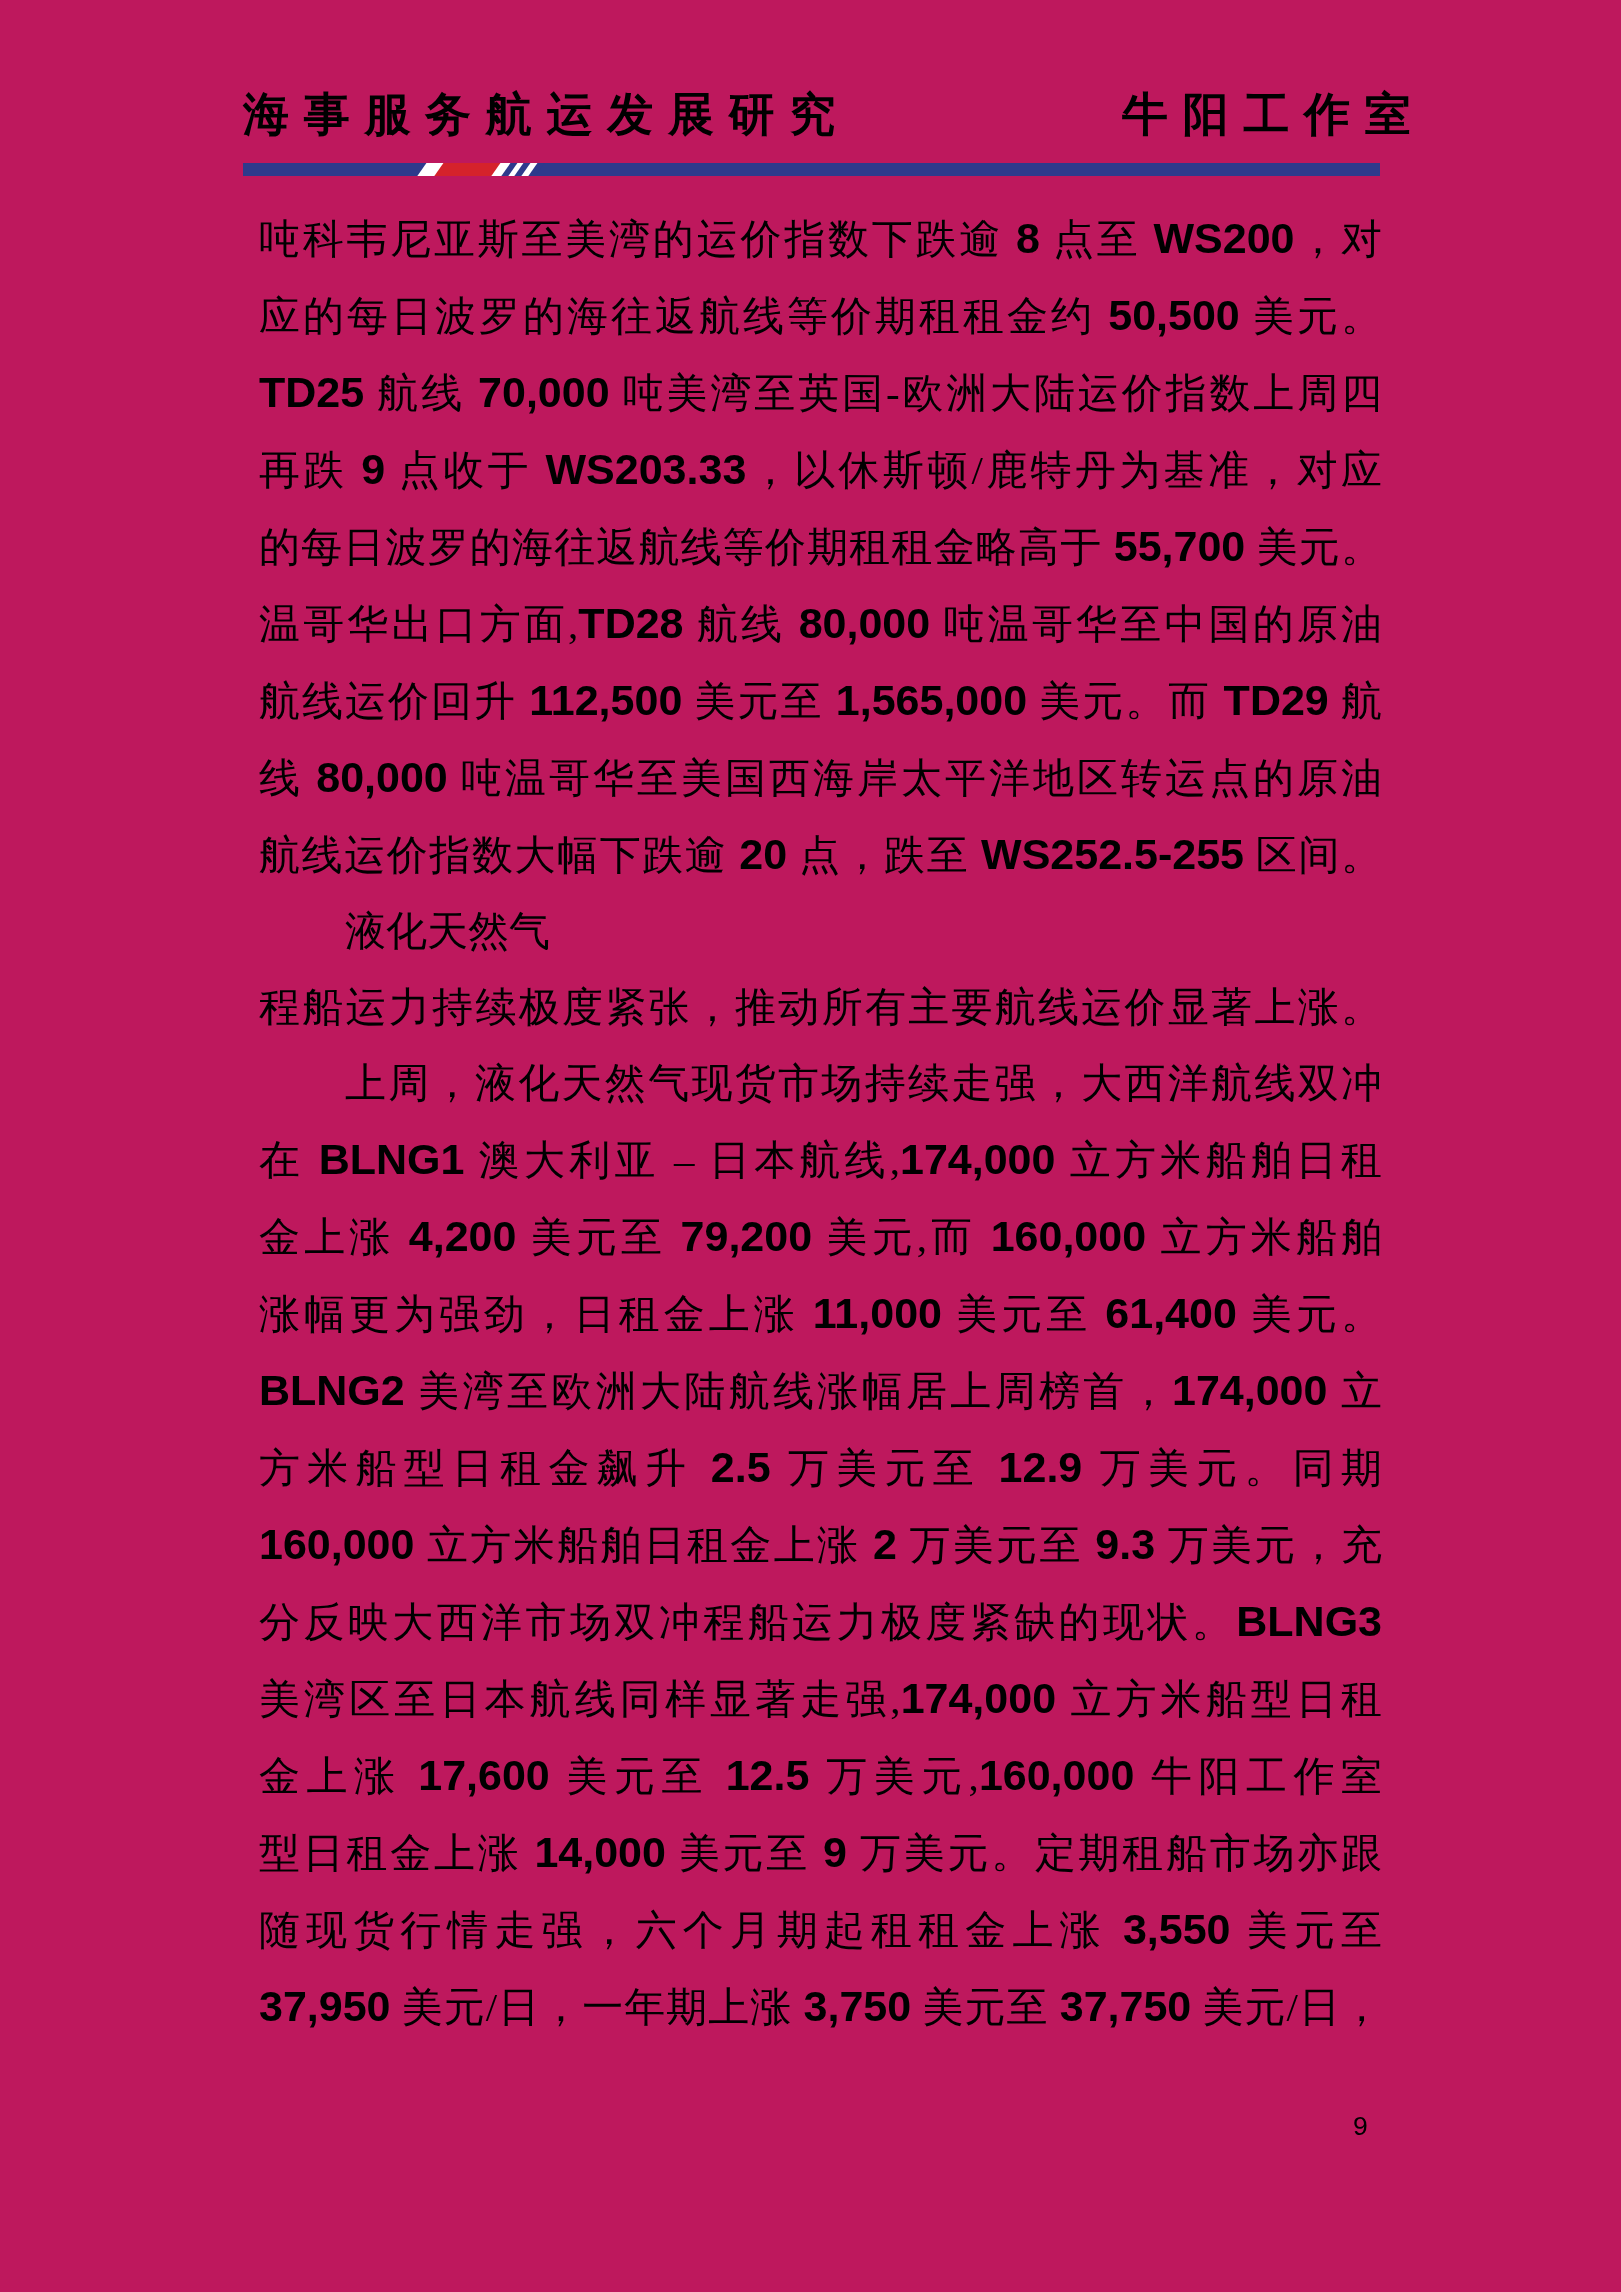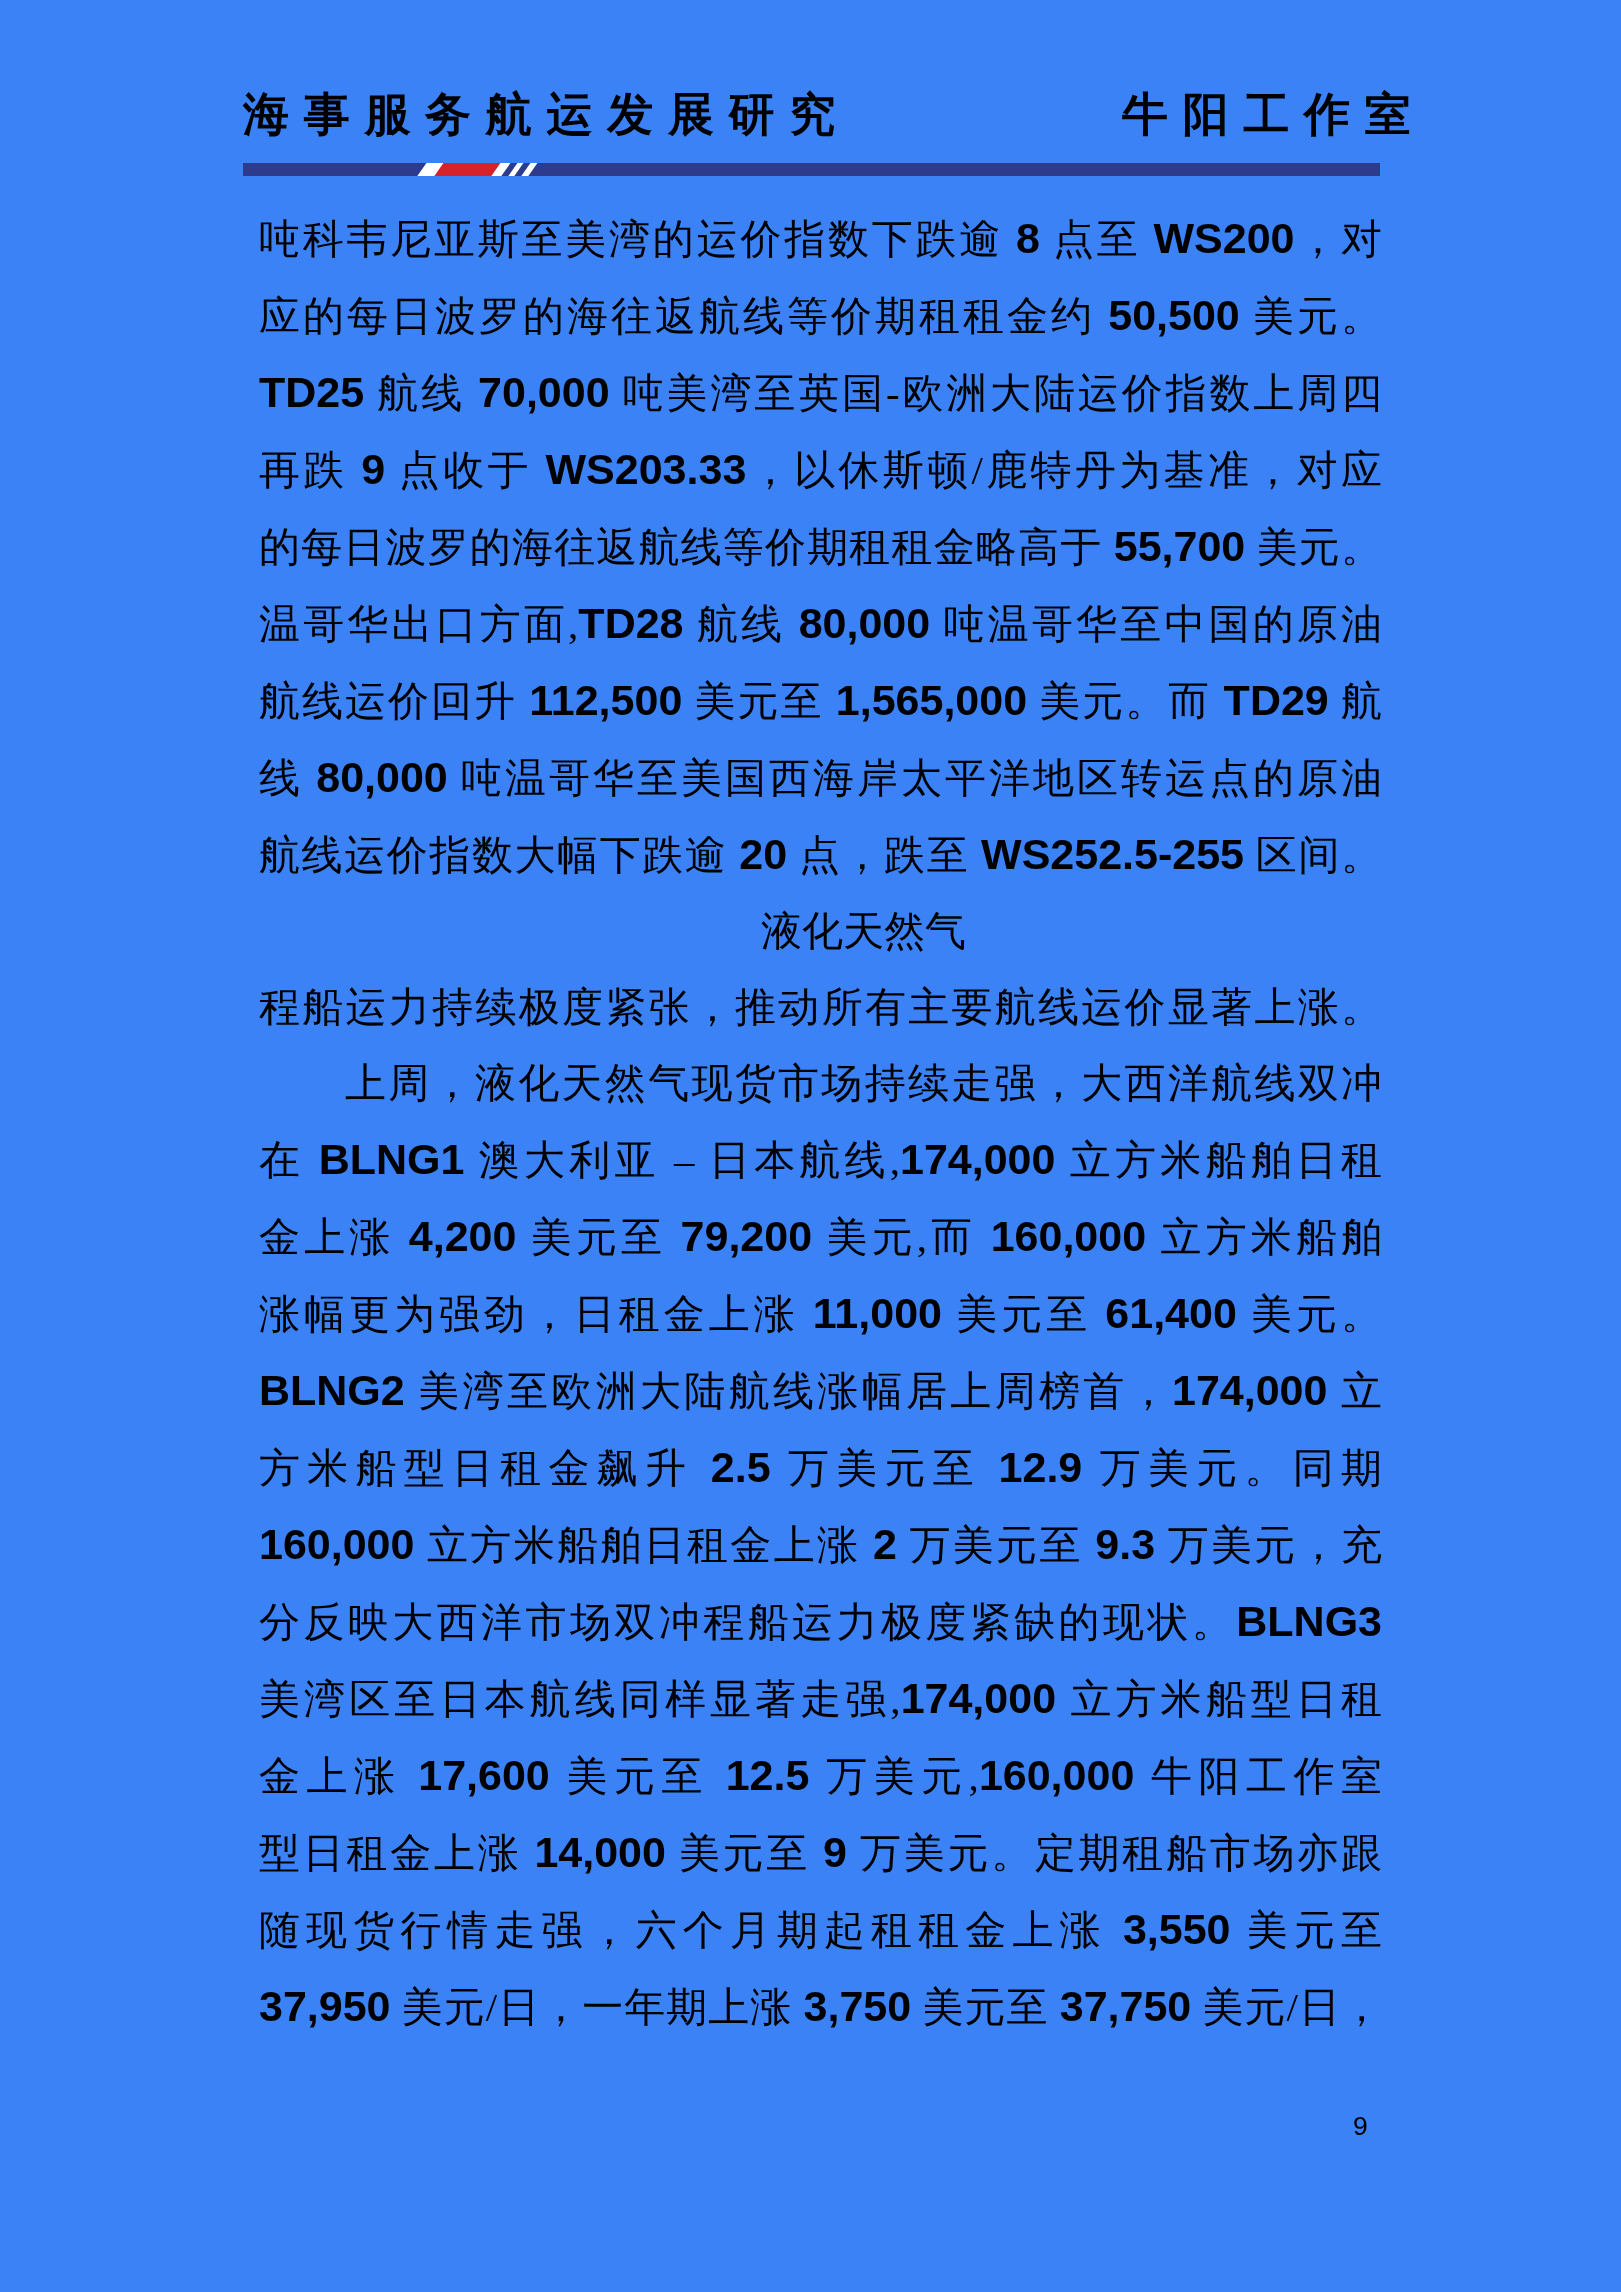--- a/index.html
+++ b/index.html
@@ -1,17 +1,17 @@
 <!DOCTYPE html>
 <html style="--navy: #2E3A8C; --red: #D5222B;"><head>
 <meta charset="utf-8">
 <style>
   html,body { margin:0; padding:0; background:#ffffff; }
   .page {
-    position:relative; width:1621px; height:2293px; background:#3b82f6;
+    position:relative; width:1621px; height:2293px; background:#be185d;
     font-family:"Liberation Serif", serif; color:#000000; overflow:hidden;
   }
   .hdr {
     position:absolute; top:84px; font-size:46px; font-weight:700;
     letter-spacing:14.7px; font-family:"Liberation Sans", sans-serif; white-space:nowrap;
   }
   .hdr-left  { left:243px; }
   .hdr-right { left:1082px;margin-left:40px; }
   .divider { position:absolute; left:243px; top:163px; width:1137px; height:12.7px; background:var(--navy,#2E3A8C); }
   .divider .piece { position:absolute; top:0; height:12.7px; transform:skewX(-35deg); }
@@ -19,21 +19,21 @@
   .redblk { left:196px; width:57px;  background:var(--red,#D5222B); }
   .s1 { left:263px; width:6.9px; background:var(--navy,#2E3A8C); }
   .s2 { left:276px; width:6.9px; background:var(--navy,#2E3A8C); }
   .s3 { left:290px; width:6.9px; background:var(--navy,#2E3A8C); }
   .body-lines {
     position:absolute; left:243px; top:200px; width:1139px;
     font-size:41px; line-height:76px;
   }
   .line { min-height:76px;margin-left:16px; }
   .line.just { text-align:justify; text-align-last:justify; }
-  .line.indent { padding-left:86px;text-align:center; }
+  .line.indent { padding-left:86px; }
   .num {
     font-family:"Liberation Sans", sans-serif; font-weight:700; font-size:43px;
   }
   .page-num {
     position:absolute; left:1353px; top:2111px; font-size:26.5px;
     font-family:"Liberation Sans", sans-serif;
   }
 </style>
 </head>
 <body>

